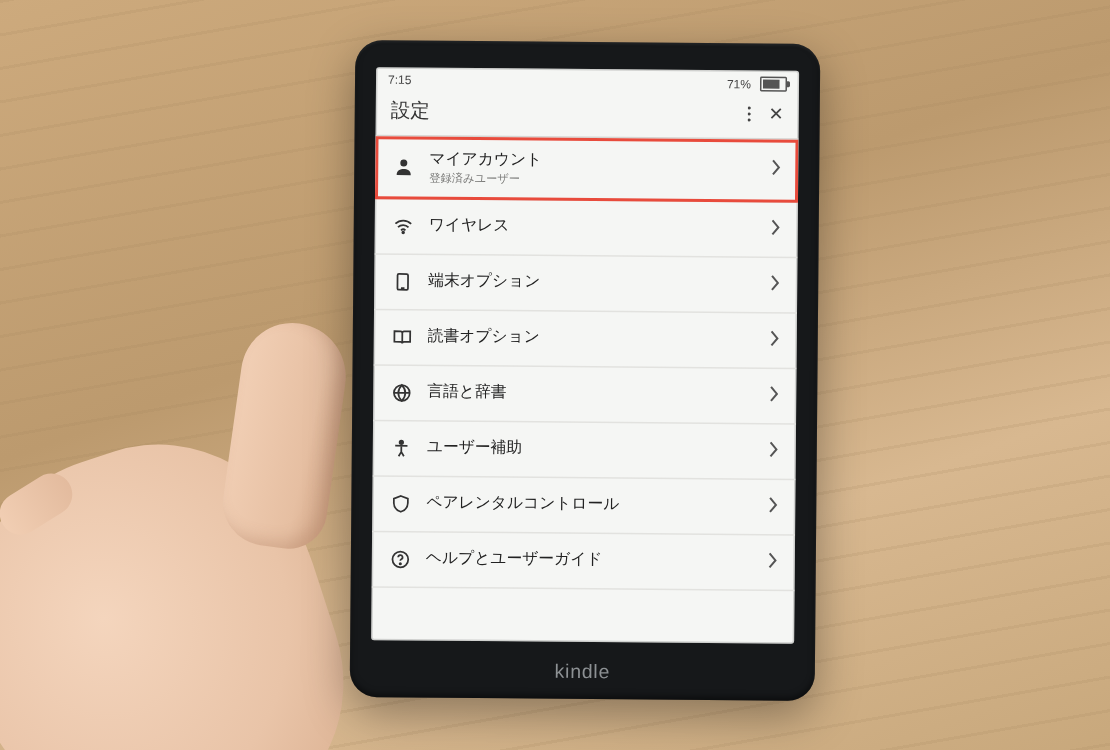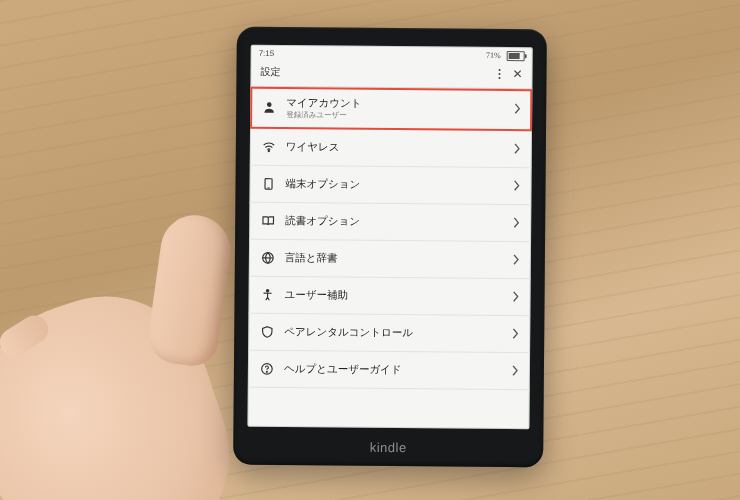--- a/index.html
+++ b/index.html
@@ -99,21 +99,21 @@
 
   .status-bar {
     display: flex;
     align-items: center;
     justify-content: space-between;
     height: 17px;
     padding: 0 8px;
     font-size: 8px;
     color: #444;
   }
-  .status-right { display: flex; align-items: flex-start; gap: 4px; font-family: Liberation Serif, serif; }
+  .status-right { display: flex; align-items: flex-end; gap: 4px; }
 
   .battery {
     display: inline-flex;
     align-items: center;
   }
   .battery-body {
     width: 16px;
     height: 8px;
     border: 1px solid #555;
     border-radius: 1px;
@@ -140,21 +140,21 @@
   }
 
   .title-row {
     display: flex;
     align-items: center;
     justify-content: space-between;
     padding: 3px 10px 7px 10px;
     border-bottom: 1px solid #d6d6d3;
   }
   .title-row .title {
-    font-size: 10px;
+    font-size: 13px;
     color: #333;
   }
   .title-actions { display: flex; align-items: center; gap: 12px; }
   .dots { display: flex; flex-direction: column; gap: 2px; }
   .dots span { width: 2px; height: 2px; background: #444; border-radius: 50%; }
   .close-x { font-size: 12px; color: #444; line-height: 1; }
 
   .list { }
   .row {
     display: flex;

